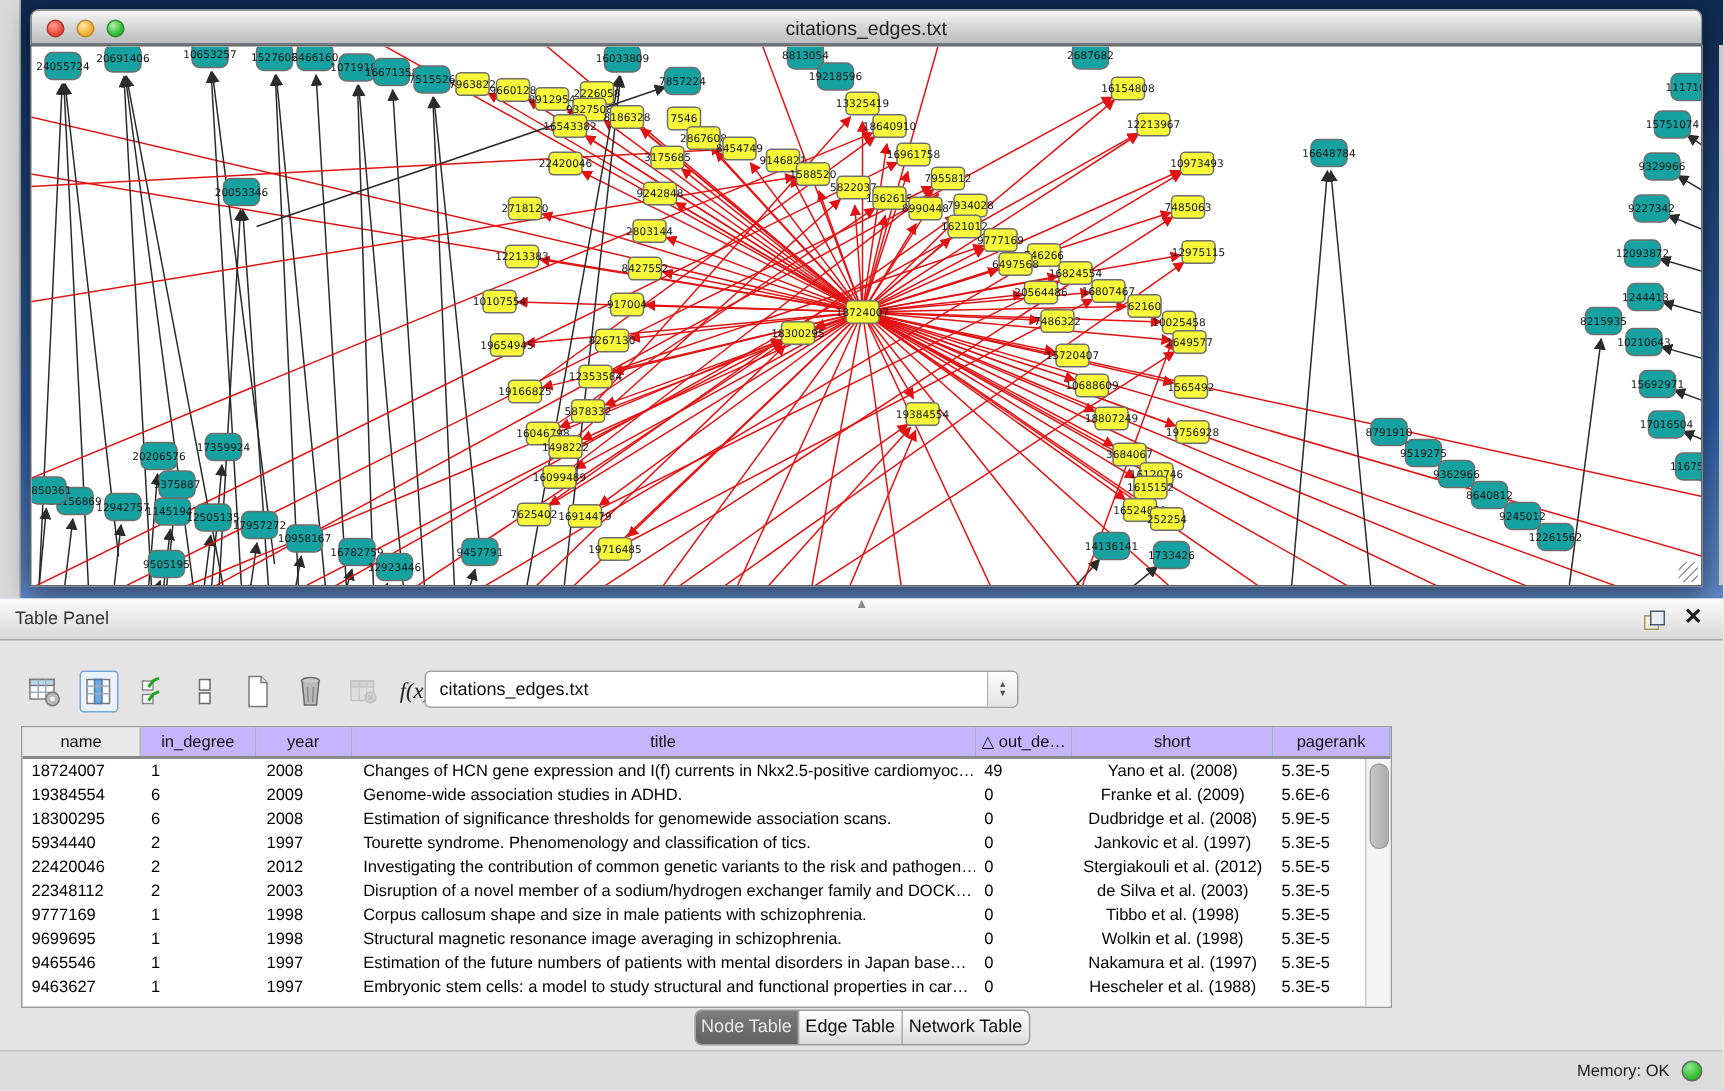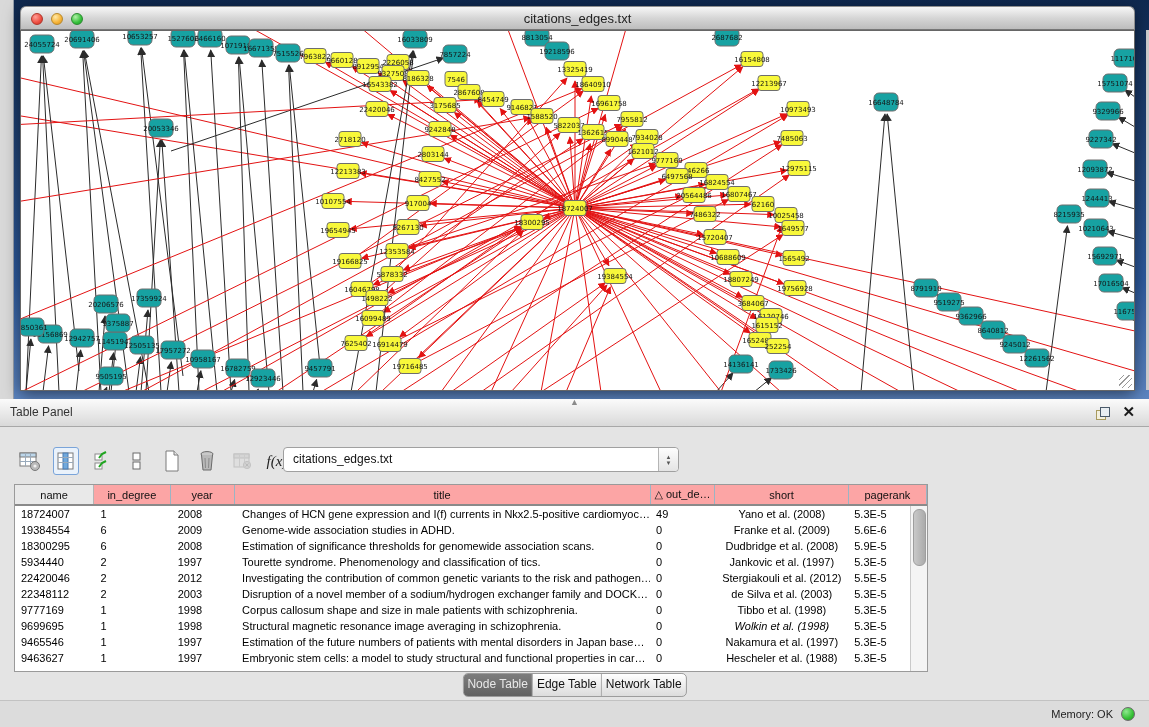--- a/index.html
+++ b/index.html
@@ -44,21 +44,21 @@
          background:#fff;border:1px solid #a0a0a0;border-radius:4px;font-size:12px;color:#111;}
   .combo .val{position:absolute;left:9px;top:4px;}
   .combo .step{position:absolute;right:0;top:0;width:19px;height:23px;border-left:1px solid #b5b5b5;
                background:linear-gradient(#fdfdfd,#e4e4e4);border-radius:0 4px 4px 0;
                display:flex;flex-direction:column;align-items:center;justify-content:center;color:#555;}
   .combo .step span{font-size:6px;line-height:6px;}
   
   .dtable{position:absolute;left:14px;top:484px;width:914px;height:188px;box-sizing:border-box;
           background:#fff;border:1px solid #9a9a9a;font-size:11px;}
   .thead{display:flex;height:21px;border-bottom:2px solid #8a8a8a;box-sizing:border-box;}
-  .th{box-sizing:border-box;border-right:1px solid #9ab4c4;background:#fca5a5;color:#111;
+  .th{box-sizing:border-box;border-right:1px solid #9ab4c4;background:#c4b5fd;color:#111;
       display:flex;align-items:center;justify-content:center;overflow:hidden;white-space:nowrap;}
   .th.gray{background:#e9e9e9;border-right:1px solid #b5b5b5;}
   .th.fill{background:#fdfdfd;border-right:none;}
   .trow{display:flex;height:16px;line-height:16px;}
   .td{box-sizing:border-box;padding:0 2px 0 6px;overflow:hidden;white-space:nowrap;color:#000;}
   .td.center{text-align:center;padding-left:2px;}
   .vscroll{position:absolute;right:0;top:21px;width:16px;height:165px;background:#f4f4f4;border-left:1px solid #c9c9c9;}
   .vthumb{position:absolute;left:2px;top:3px;width:11px;height:55px;border-radius:6px;
           background:linear-gradient(90deg,#c9c9c9,#ababab);border:1px solid #9e9e9e;}
   
@@ -670,21 +670,21 @@
           <div class="td" style="width: 76px;">0</div>
           <div class="td center" style="width: 157px;">Tibbo et al. (1998)</div>
           <div class="td" style="width: 92px;">5.3E-5</div>
         </div>
         <div class="trow">
           <div class="td" style="width: 93px;">9699695</div>
           <div class="td" style="width: 90px;">1</div>
           <div class="td" style="width: 75px;">1998</div>
           <div class="td" style="width: 490px;">Structural magnetic resonance image averaging in schizophrenia.</div>
           <div class="td" style="width: 76px;">0</div>
-          <div class="td center" style="width: 157px; font-style: italic;">Wolkin et al. (1998)</div>
+          <div class="td center" style="width: 157px;">Wolkin et al. (1998)</div>
           <div class="td" style="width: 92px;">5.3E-5</div>
         </div>
         <div class="trow">
           <div class="td" style="width: 93px;">9465546</div>
           <div class="td" style="width: 90px;">1</div>
           <div class="td" style="width: 75px;">1997</div>
           <div class="td" style="width: 490px;">Estimation of the future numbers of patients with mental disorders in Japan base…</div>
           <div class="td" style="width: 76px;">0</div>
           <div class="td center" style="width: 157px;">Nakamura et al. (1997)</div>
           <div class="td" style="width: 92px;">5.3E-5</div>

